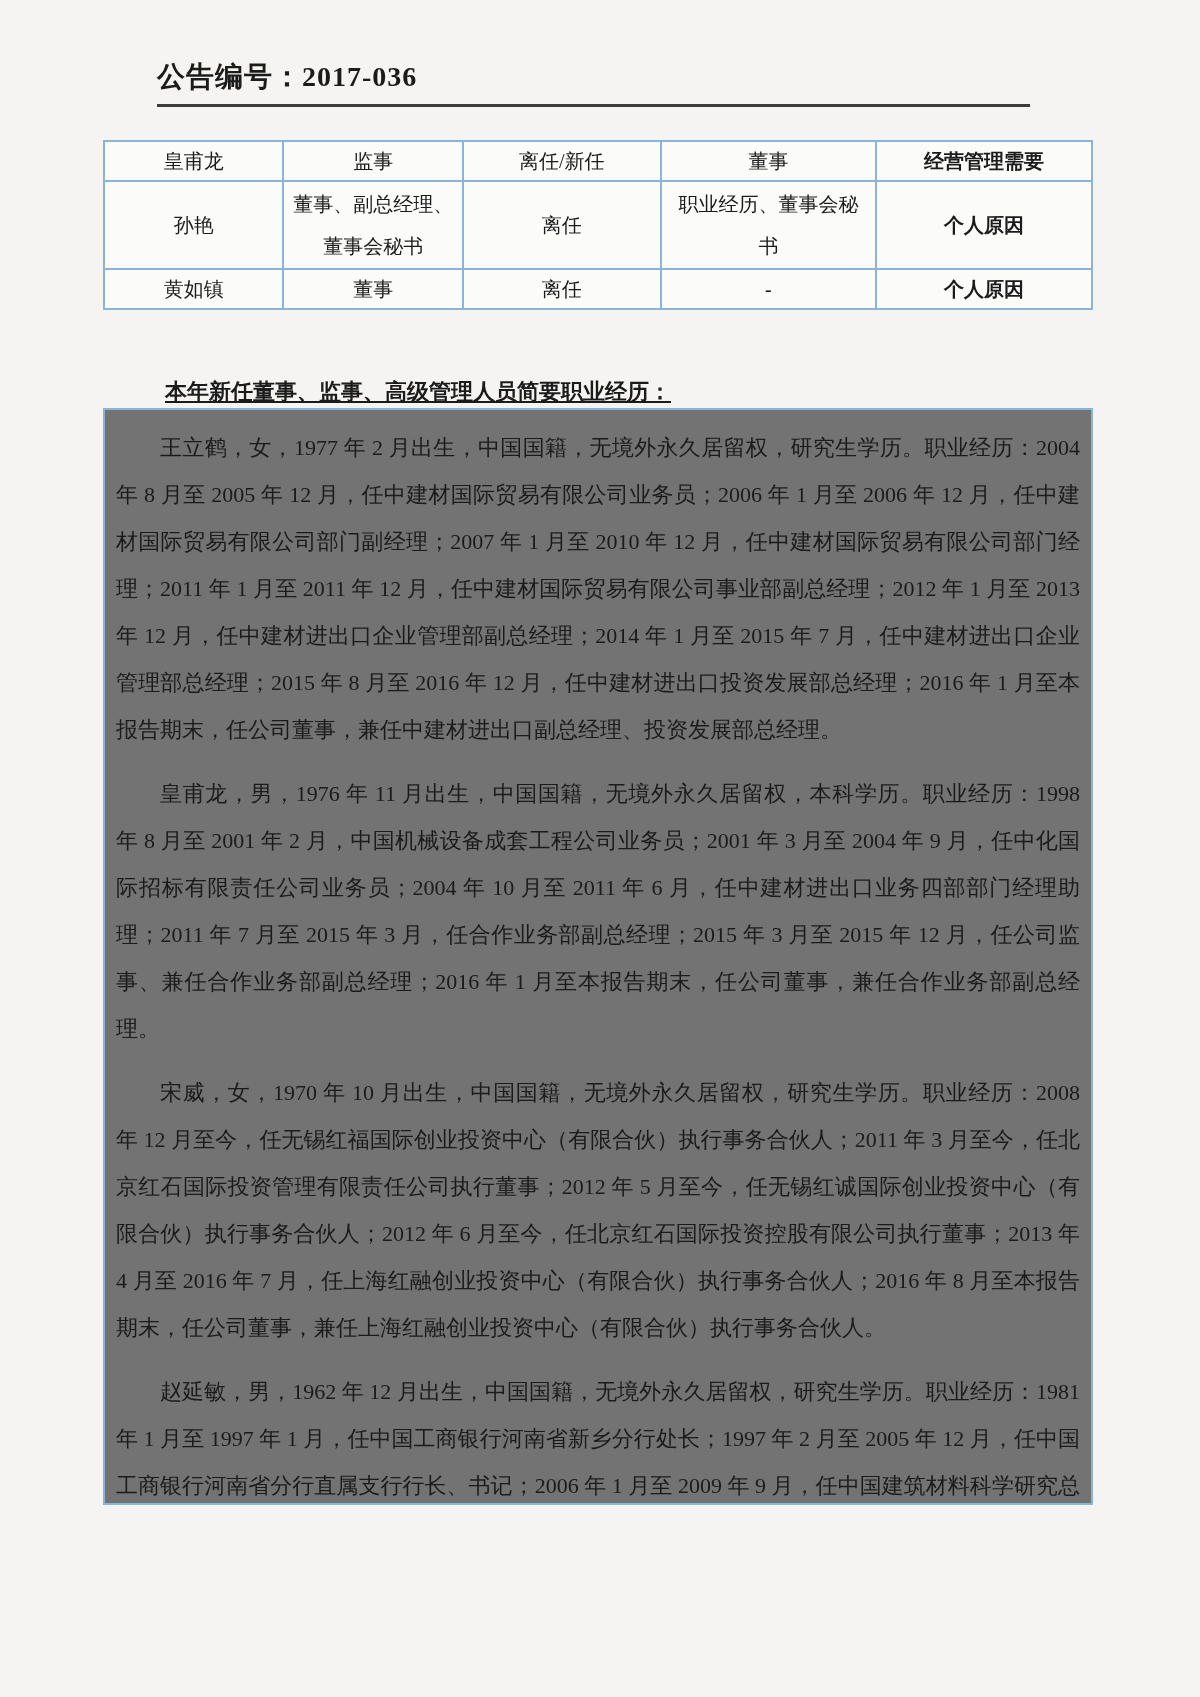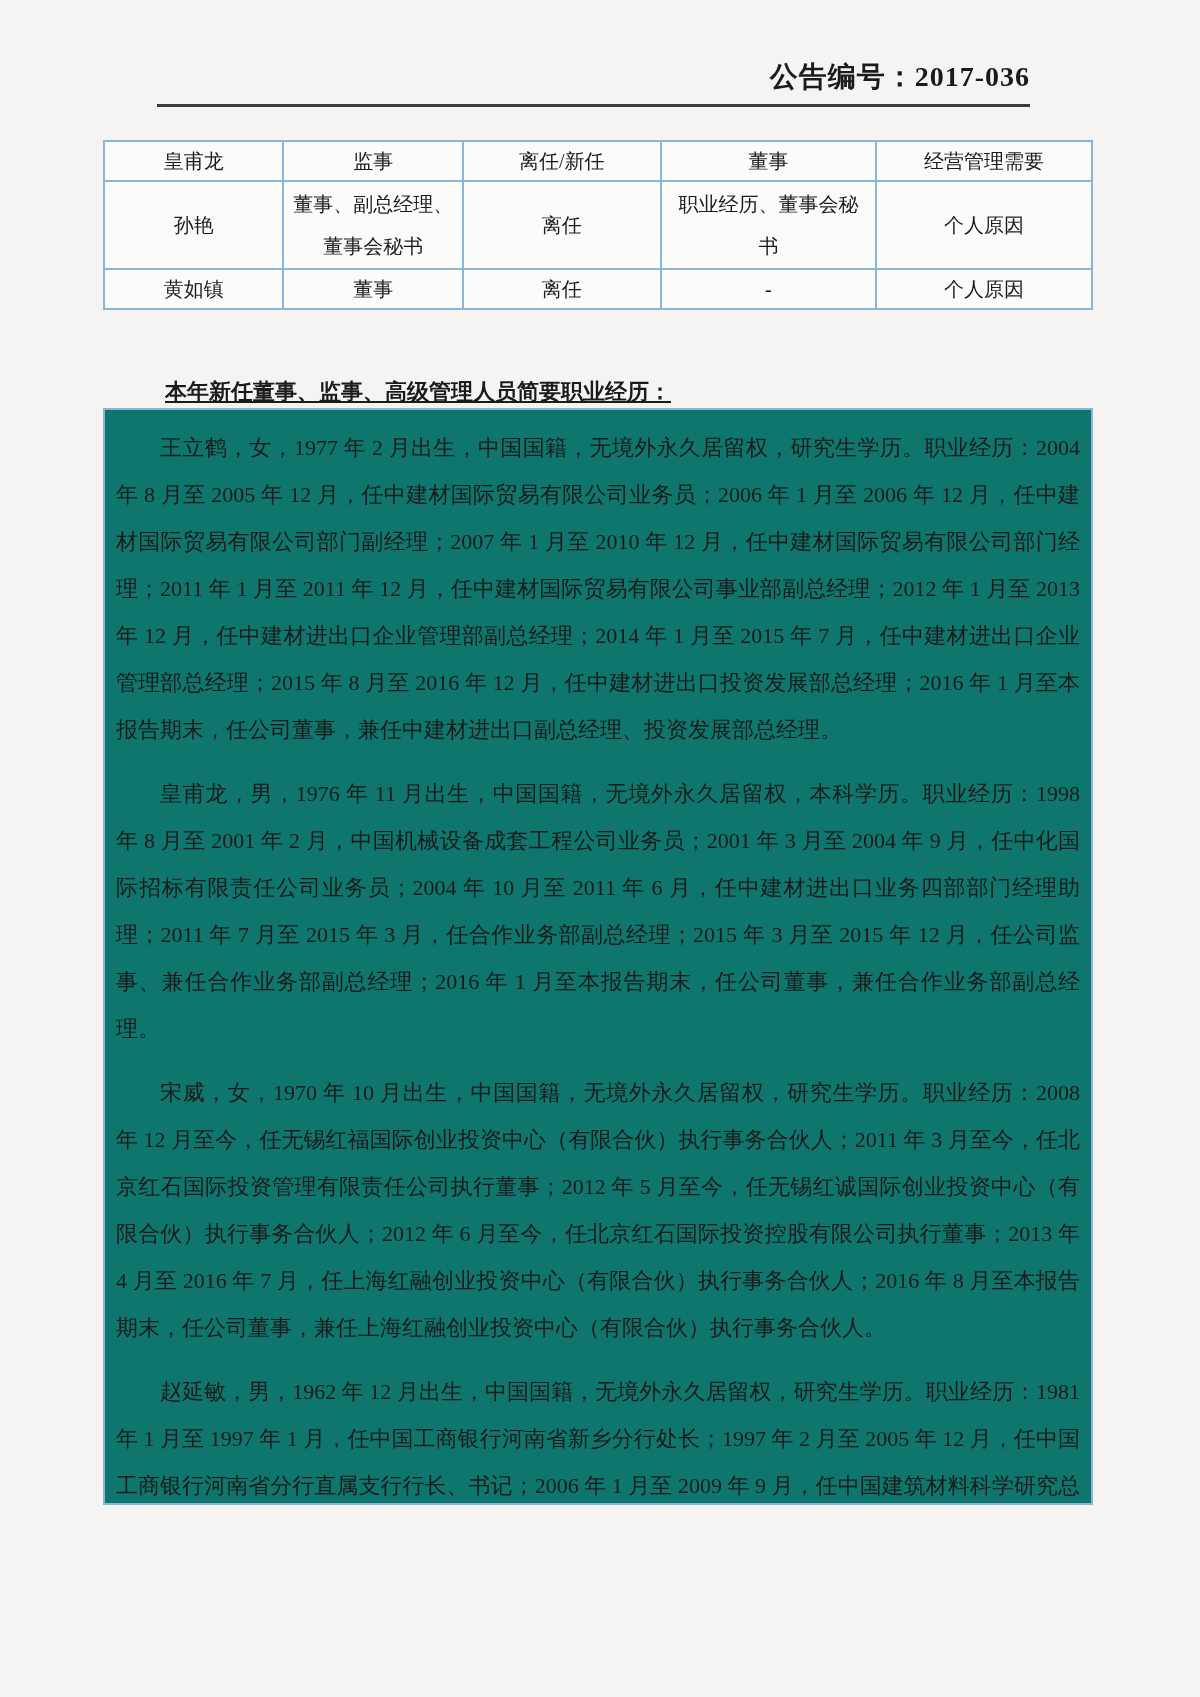--- a/index.html
+++ b/index.html
@@ -13,21 +13,21 @@
     position: relative;
     width: 1200px; height: 1697px;
     background: #f5f4f2;
     overflow: hidden;
   }
   
   .header {
     position: absolute;
     left: 157px; top: 58px;
     width: 873px;
-    text-align: right;
+    text-align: left;
     border-bottom: 3px solid #3c3c3c;
     padding-bottom: 8px;
   }
   .header .ann-no {
     font-size: 28px;
     font-weight: bold;
     letter-spacing: 1px;
     white-space: nowrap;
   }
   
@@ -46,39 +46,39 @@
     vertical-align: middle;
     font-size: 20px;
     line-height: 36px;
     padding: 1px 8px;
     height: 33px;
   }
   td.c1 { width: 18%; }
   td.c2 { width: 18%; }
   td.c3 { width: 20%; }
   td.c4 { width: 22%; }
-  td.c5 { width: 22%; }
+  td.c5 { width: 22%; font-weight: bold; }
   tr.tall td { height: 78px; line-height: 42px; }
   
   .section-heading {
     position: absolute;
     left: 165px; top: 377px;
     font-size: 22px;
     font-weight: bold;
     white-space: nowrap;
     text-decoration: underline;
   }
   
   .bio-box {
     position: absolute;
     left: 103px; top: 408px;
     width: 990px; height: 1097px;
     box-sizing: border-box;
     border: 2px solid #8ab4d8;
-    background: #0f766e;
+    background: #737373;
     padding: 14px 11px 0 11px;
     overflow: hidden;
   }
   .bio-box p {
     margin: 0 0 17px 0;
     font-size: 22px;
     line-height: 47px;
     text-align: justify;
     text-indent: 2em;
     word-break: break-all;

